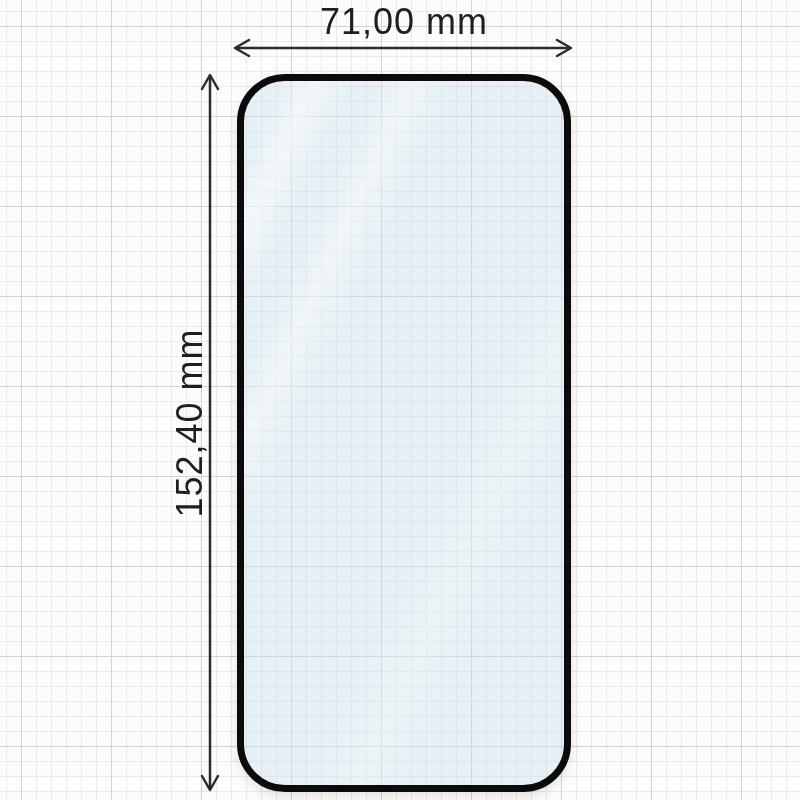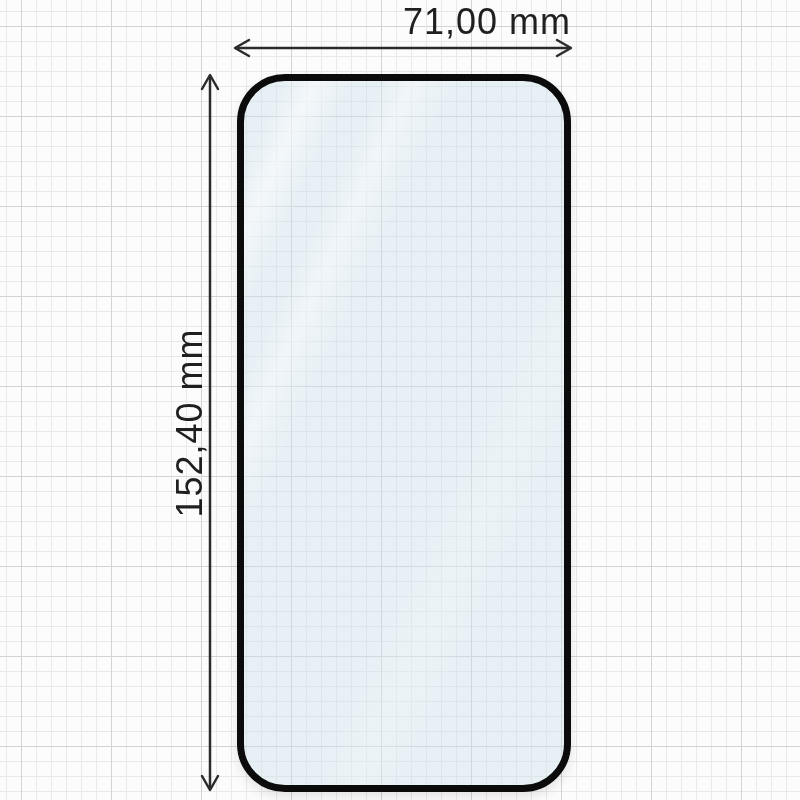--- a/index.html
+++ b/index.html
@@ -73,21 +73,21 @@
     position:absolute;
     color:var(--label-color,#1f1f1f);
     font-size:36px;
     font-weight:500;
     letter-spacing:1px;
     white-space:nowrap;
   }
   .width-label{
     left:237px; top:1px;
     width:334px;
-    text-align:right;
+    text-align:center;
   }
   .height-label{
     left:190px; top:423px;
     transform:translate(-50%,-50%) rotate(-90deg);
   }
 </style>
 </head>
 <body>
 
 <div class="canvas">

